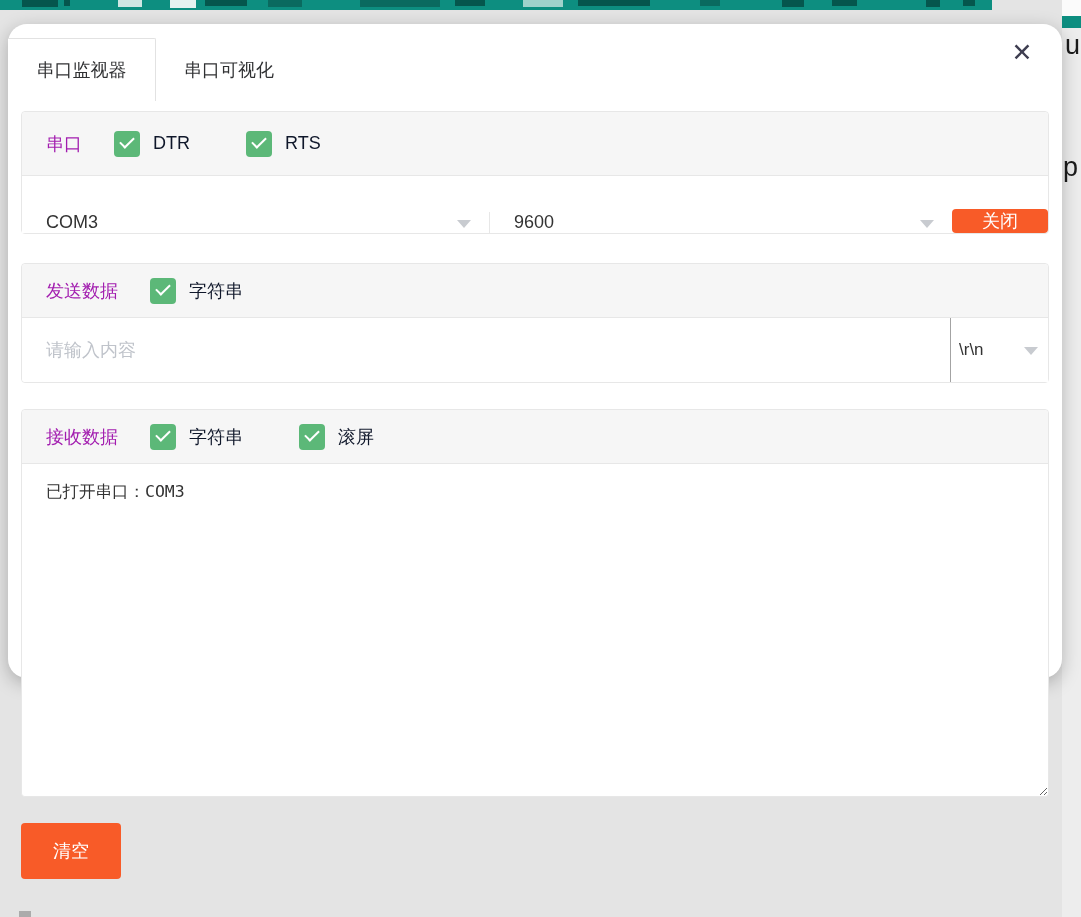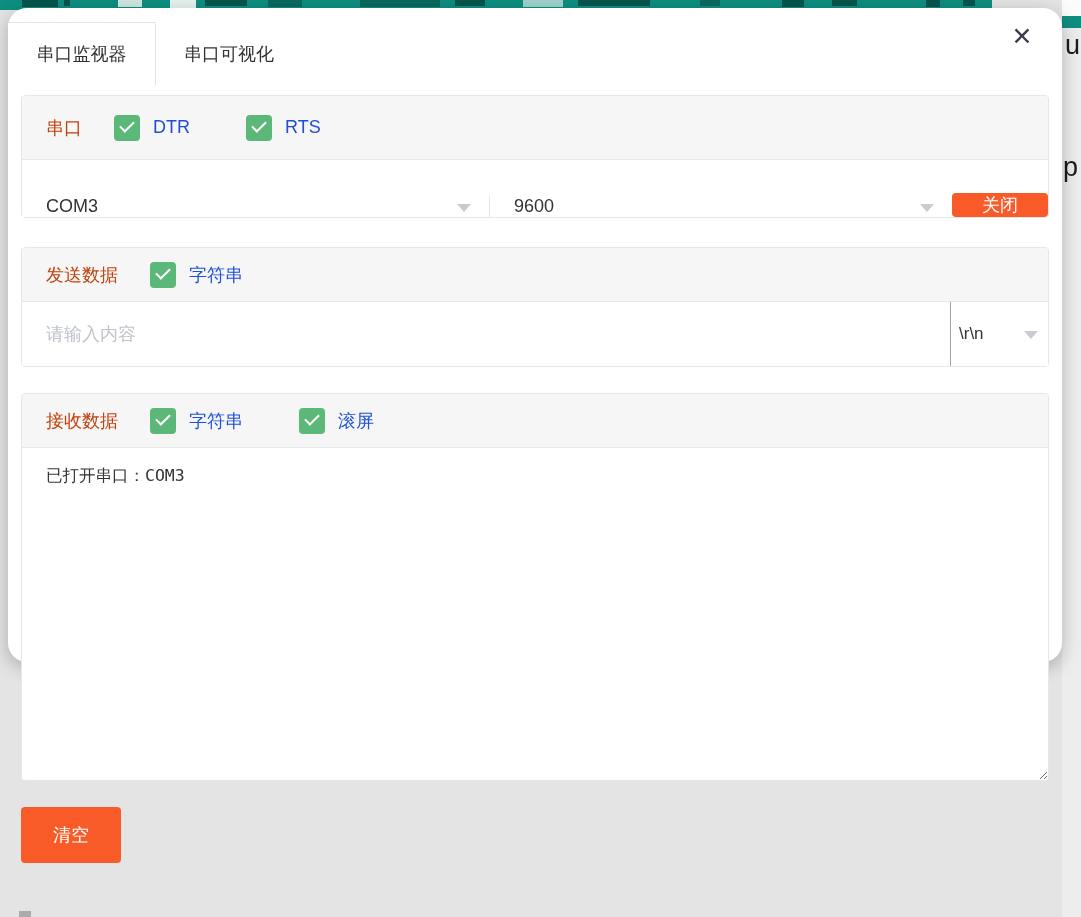--- a/index.html
+++ b/index.html
@@ -20,21 +20,21 @@
   .rs-white { position:absolute; left:0; top:0; width:19px; height:16px; background:#fbfbfb; }
   .rs-teal  { position:absolute; left:0; top:16px; width:19px; height:12px; background:#0d8e80; }
   .rs-gray  { position:absolute; left:0; top:28px; width:19px; height:889px; background:#ededed; }
   .bg-letter { position:absolute; font-size:27px; color:#1c1c1c; font-family:"Liberation Sans",sans-serif; }
   .bg-letter.u { left:3px; top:2px; }
   .bg-letter.p { left:1px; top:124px; }
   .bottom-frag { position:absolute; left:19px; top:911px; width:12px; height:6px; background:#ababab; z-index:1; }
 
   
   .modal {
-    position:absolute; left:8px; top:8px; width:1054px; height:654px;
+    position:absolute; left:8px; top:24px; width:1054px; height:654px;
     background:#ffffff; border-radius:19px;
     box-shadow:0 5px 18px rgba(0,0,0,0.25);
     z-index:2;
   }
 
   
   .tabbar { position:relative; height:77px; padding-top:14px; display:flex; }
   .tab {
     height:63px; display:flex; align-items:center; justify-content:center;
     font-size:18px; color:#303133; cursor:pointer; background:#fff;
@@ -55,35 +55,35 @@
   
   .content { padding:10px 13px 0 13px; }
   .section { border:1px solid #e7e7e7; border-radius:4px; background:#fff; }
   .sec-head {
     background:#f6f6f6; border-bottom:1px solid #e7e7e7;
     display:flex; align-items:center; padding-left:24px;
     border-radius:4px 4px 0 0;
   }
   .sec-head.tall { height:64px; }
   .sec-head.short { height:54px; }
-  .sec-title { font-size:18px; color:#c2410c; }
+  .sec-title { font-size:18px; color:#a21caf; }
 
   .cb-wrap { display:flex; align-items:center; margin-left:32px; cursor:pointer; }
   .cb-wrap + .cb-wrap { margin-left:56px; }
   .checkbox {
     width:26px; height:26px; border-radius:4px; background:#5cb878;
     position:relative; flex:0 0 auto;
   }
   .checkbox::after {
     content:""; position:absolute; left:6px; top:6px;
     width:12px; height:6px;
     border-left:2.5px solid #fff; border-bottom:2.5px solid #fff;
     transform:rotate(-45deg);
   }
-  .cb-label { margin-left:13px; font-size:18px; color:#1d4ed8; }
+  .cb-label { margin-left:13px; font-size:18px; color:#0f172a; }
 
   .row { display:flex; background:#fff; border-radius:0 0 4px 4px; }
   .row1 { height:57px;align-items:flex-end; }
   .row2 { height:64px; }
 
   .select {
     position:relative; display:flex; align-items:center;
     padding:0 44px 0 24px; font-size:18px; color:#333; cursor:pointer;
     background:#fff;
   }

